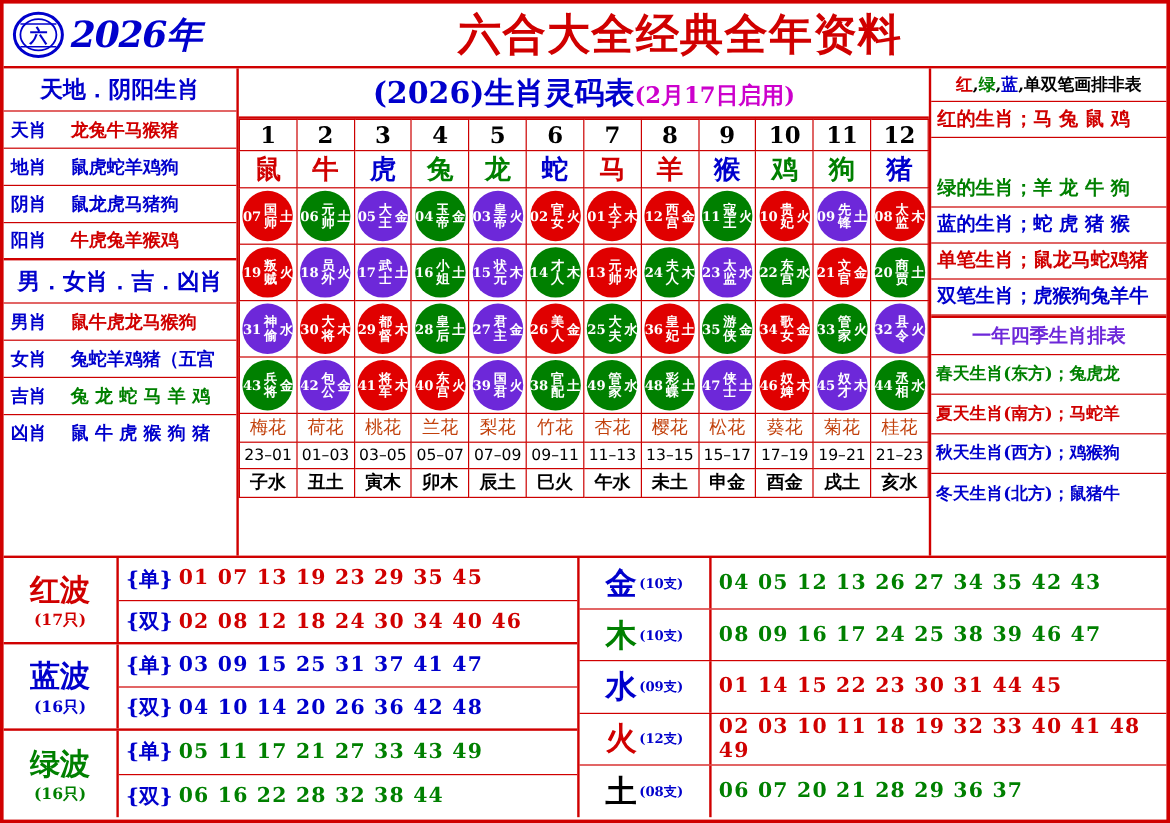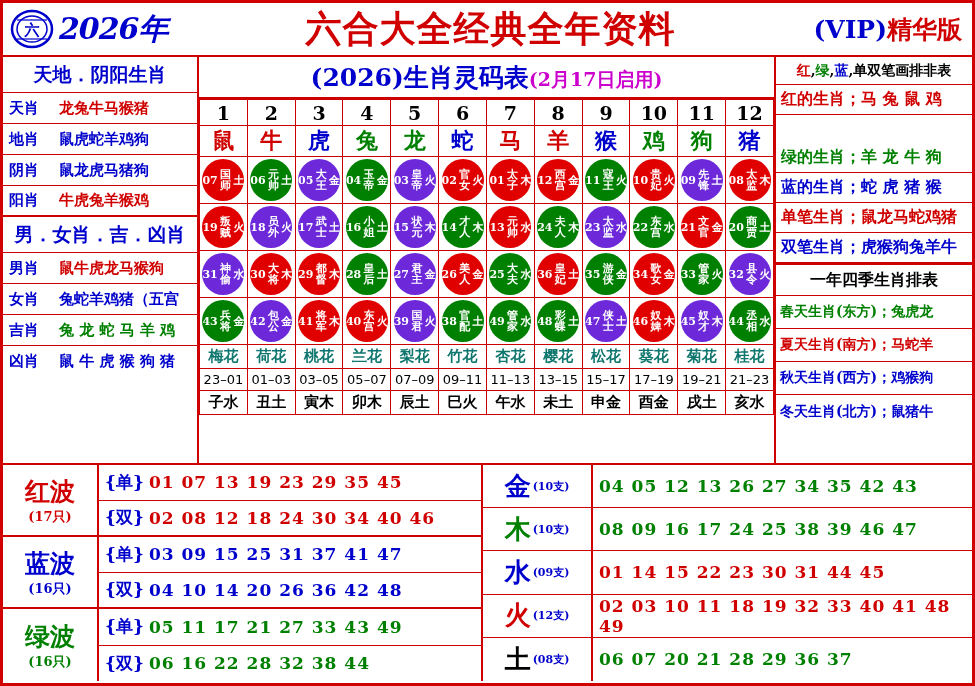--- a/index.html
+++ b/index.html
@@ -123,21 +123,21 @@
     line-height:1;
     font-family:"DejaVu Serif","Liberation Serif",serif;
   }
   .ball .n { font-size:11px; font-weight:bold; }
   .ball .w { font-size:11px; font-weight:bold; }
   .ball .e { font-size:11px; font-weight:bold; }
   .b-red { background:#e00000; }
   .b-blue { background:#6d28d9; }
   .b-green { background:#008000; }
 
-  .flower-row td { height:24px; font-size:15px; font-weight:bold; color:#0f766e;
+  .flower-row td { height:24px; font-size:15px; font-weight:normal; color:#c2410c;
     font-family:"DejaVu Serif","Liberation Serif",serif;}
   .time-row td { height:22px; font-size:13px; color:#000; }
   .branch-row td { height:24px; font-size:15px; font-weight:bold; color:#000;
     font-family:"DejaVu Serif","Liberation Serif",serif;}
 
   
   .rtitle {
     text-align:center; font-size:14px; font-weight:bold;
     padding:5px 0 4px; border-bottom:1.5px solid #d00000;
     font-family:"DejaVu Serif","Liberation Serif",serif;
@@ -149,21 +149,21 @@
   .rrow {
     padding:4px 5px; font-size:16px; font-weight:bold;
     border-bottom:1px solid #c00; height:30px;
     display:flex; align-items:center;
     font-family:"DejaVu Serif","Liberation Serif",serif;
   }
   .rrow.red { color:#d00000; }
   .rrow.green { color:#008000;margin-top:28px; }
   .rrow.blue { color:#0000cc; }
   .rtitle2 {
-    text-align:center; font-size:16px; font-weight:bold; color:#000000;
+    text-align:center; font-size:16px; font-weight:bold; color:#6d28d9;
     padding:5px 0 4px; border-top:2px solid #d00000; border-bottom:1.5px solid #d00000;
     font-family:"DejaVu Serif","Liberation Serif",serif;
   }
   .srow {
     padding:5px 4px; font-size:14px; font-weight:bold;
     border-bottom:1px solid #c00; height:33px;
     display:flex; align-items:center;
     font-family:"DejaVu Serif","Liberation Serif",serif;
   }
   .srow.green { color:#008000; }
@@ -230,23 +230,20 @@
       <svg width="44" height="40" viewBox="0 0 44 40">
         <ellipse cx="22" cy="20" rx="20" ry="18" fill="none" stroke="#0000cc" stroke-width="2.5"></ellipse>
         <ellipse cx="22" cy="20" rx="15" ry="13" fill="none" stroke="#0000cc" stroke-width="1.5"></ellipse>
         <text x="22" y="26" font-size="15" font-weight="bold" fill="#0000cc" text-anchor="middle" font-family="DejaVu Serif, serif">六</text>
         <line x1="7" y1="11" x2="37" y2="11" stroke="#0000cc" stroke-width="1.2"></line>
         <line x1="7" y1="30" x2="37" y2="30" stroke="#0000cc" stroke-width="1.2"></line>
       </svg>
     </div>
     <div class="year-title">2026年</div>
     <div class="main-title">六合大全经典全年资料</div>
-    <div class="vip">
-      <span class="v">(VIP)</span><span class="j">精华版</span>
-    </div>
   </div>
 
   <div class="body">
 
     <div class="col-left">
       <div class="lbox-title">天地．阴阳生肖</div>
       <div class="lrow">
         <span class="lab">天肖</span>
         <span class="val red">龙兔牛马猴猪</span>
       </div>

